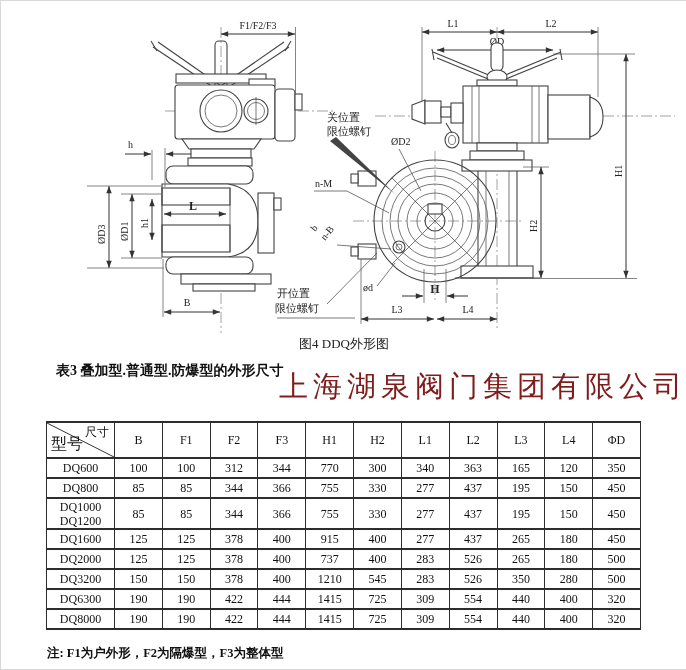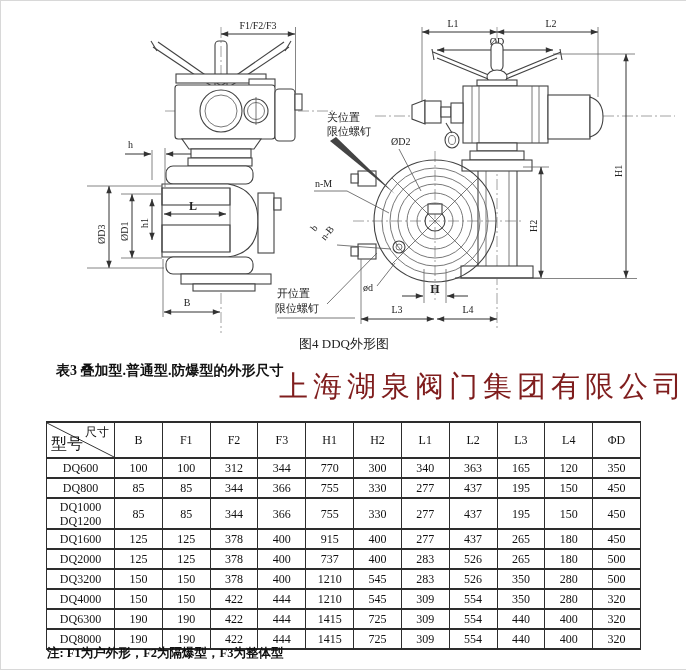--- a/index.html
+++ b/index.html
@@ -363,34 +363,20 @@
             <td>400</td>
             <td>1210</td>
             <td>545</td>
             <td>283</td>
             <td>526</td>
             <td>350</td>
             <td>280</td>
             <td>500</td>
           </tr>
           <tr>
-            <td>DQ4000</td>
-            <td>150</td>
-            <td>150</td>
-            <td>422</td>
-            <td>444</td>
-            <td>1210</td>
-            <td>545</td>
-            <td>309</td>
-            <td>554</td>
-            <td>350</td>
-            <td>280</td>
-            <td>320</td>
-          </tr>
-          <tr>
             <td>DQ6300</td>
             <td>190</td>
             <td>190</td>
             <td>422</td>
             <td>444</td>
             <td>1415</td>
             <td>725</td>
             <td>309</td>
             <td>554</td>
             <td>440</td>

